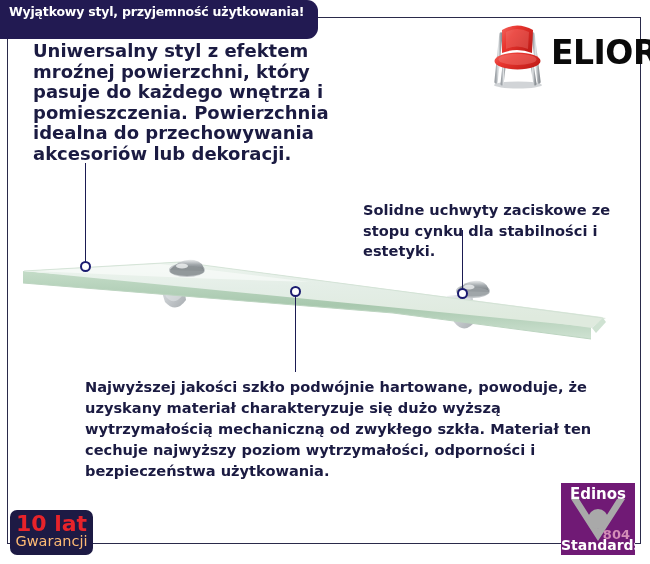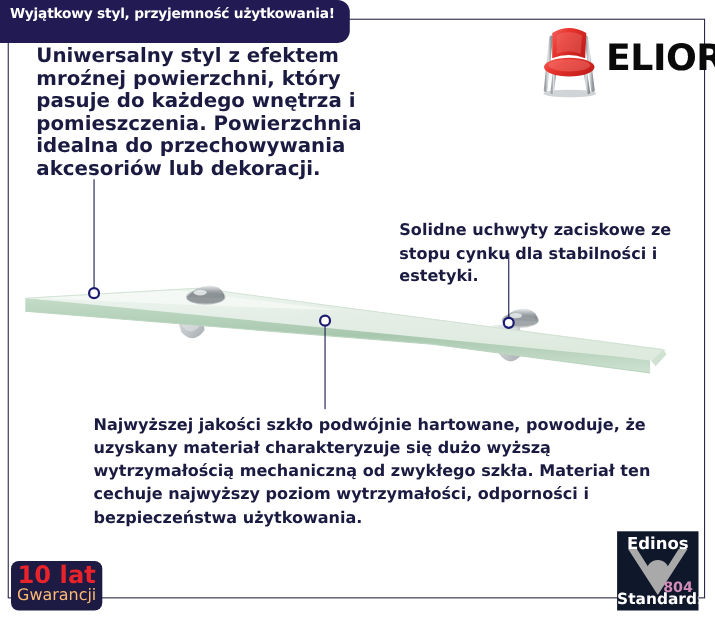--- a/index.html
+++ b/index.html
@@ -172,21 +172,21 @@
     line-height: 17px;
     font-family: "DejaVu Sans", sans-serif;
   }
   
   #edinos {
     position: absolute;
     left: 561px;
     top: 483px;
     width: 74px;
     height: 72px;
-    background: #0f172a;
+    background: #701a75;
     z-index: 6;
     overflow: hidden;
   }
   #edinos-top {
     position: absolute;
     left: 0;
     top: 2px;
     width: 100%;
     text-align: center;
     color: #ffffff;

